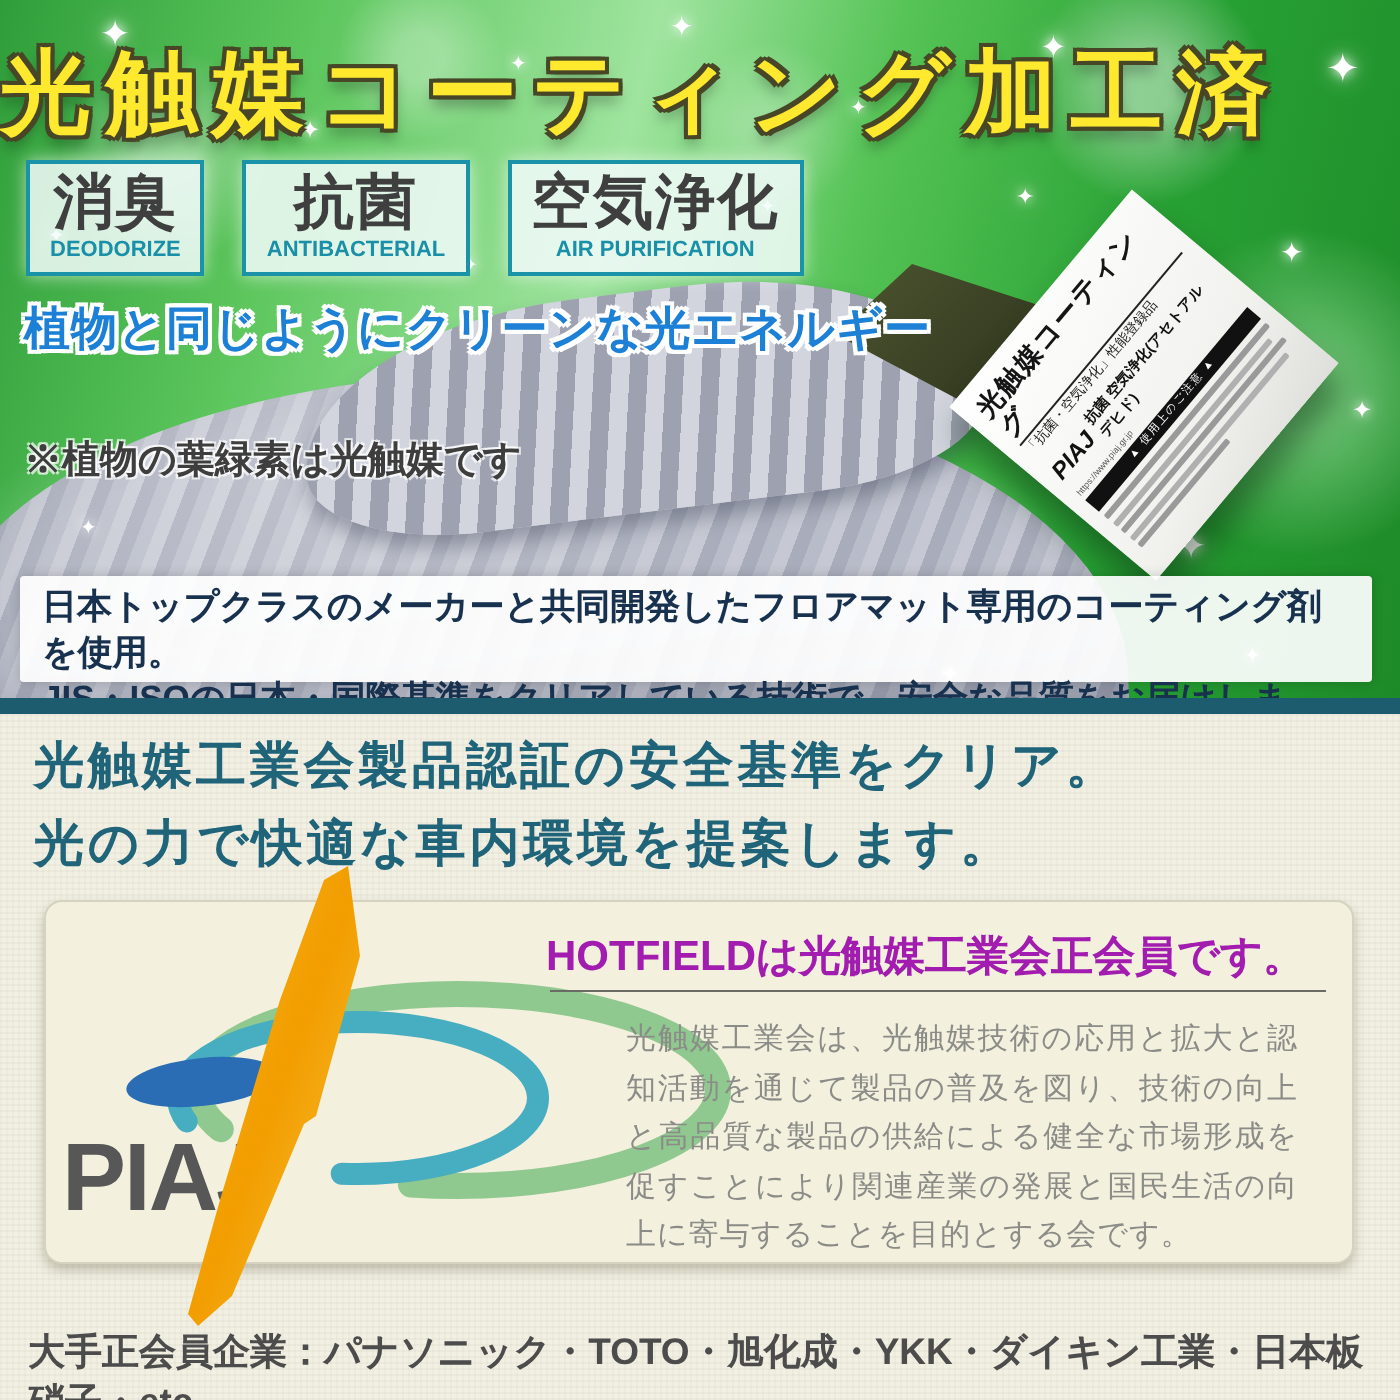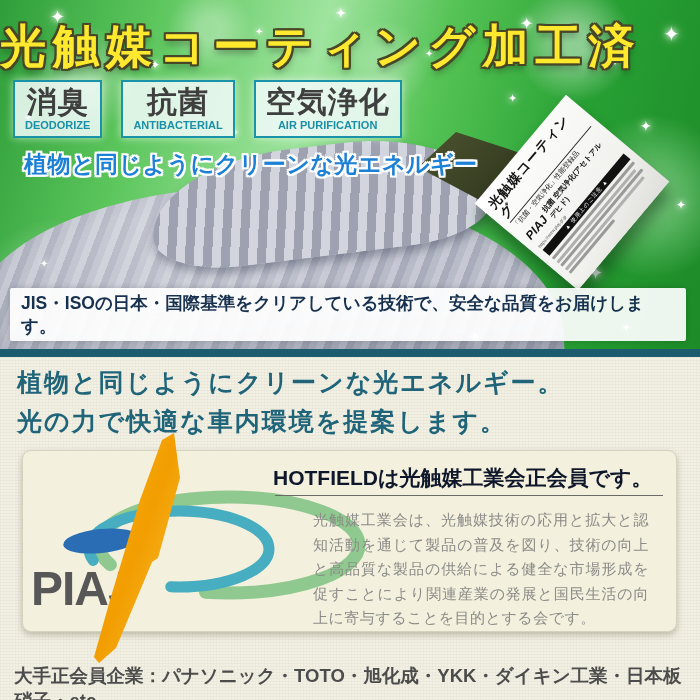--- a/index.html
+++ b/index.html
@@ -59,21 +59,21 @@
   .card-perf { font-size:7.5px; font-weight:bold; color:#111; }
   .card-url { font-size:4.5px; color:#555; margin-top:2px; }
   .card-banner { margin-top:2px; background:#111; color:#fff; font-size:5.5px; text-align:center;
     line-height:9px; height:9px; letter-spacing:1px; }
   .card-fine { margin-top:3px; }
   .card-fine div { height:3px; background:#9a9a9a; margin-bottom:2.5px; border-radius:1px; }
   .card-fine div:nth-child(2n) { background:#b0b0b0; width:96%; }
   .card-fine div:last-child { width:55%; }
 
   .lead { position:absolute; left:12px; z-index:5; font-size:23px; font-weight:bold; color:#1b80d6; letter-spacing:.5px;
-    text-shadow:-2px -2px 0 #fff,2px -2px 0 #fff,-2px 2px 0 #fff,2px 2px 0 #fff,0 -2px 0 #fff,0 2px 0 #fff,-2px 0 0 #fff,2px 0 0 #fff;margin-left:12px; }
+    text-shadow:-2px -2px 0 #fff,2px -2px 0 #fff,-2px 2px 0 #fff,2px 2px 0 #fff,0 -2px 0 #fff,0 2px 0 #fff,-2px 0 0 #fff,2px 0 0 #fff; }
   .lead1 { top:149px; } .lead2 { top:179px; }
   .note { position:absolute; left:12px; top:217px; z-index:5; font-size:19px; font-weight:bold; color:#3e3e3e;
     text-shadow:-1px -1px 0 rgba(255,255,255,.7),1px 1px 0 rgba(255,255,255,.7),1px -1px 0 rgba(255,255,255,.7),-1px 1px 0 rgba(255,255,255,.7); }
 
   .info-box { position:absolute; left:10px; top:288px; width:676px; height:53px; z-index:6;
     background:rgba(255,255,255,.92); border-radius:2px; padding:4px 11px; box-shadow:0 0 6px rgba(0,0,0,.18); }
   .info-box p { font-size:17.5px; font-weight:bold; color:#17314e; line-height:23px; letter-spacing:0; }
 
   .teal-bar { position:absolute; left:0; top:349px; width:700px; height:8px; background:#1d5b6f; z-index:7; }
 
@@ -81,21 +81,21 @@
   .lower { position:absolute; left:0; top:357px; width:700px; height:343px;
     background:repeating-linear-gradient(0deg, rgba(120,115,90,.05) 0 1px, transparent 1px 3px),
                repeating-linear-gradient(90deg, rgba(120,115,90,.04) 0 1px, transparent 1px 3px), #f2f0e3; }
   .cert-line { position:absolute; left:17px; font-family:"DejaVu Serif","Liberation Serif",serif; font-weight:bold;
     font-size:25px; letter-spacing:2px; color:#20647a; }
   .cert1 { top:9px; } .cert2 { top:48px; }
 
   .member-box { position:absolute; left:22px; top:93px; width:655px; height:182px; background:#f3f0dd;
     border:1px solid #d5d2c0; border-radius:9px; box-shadow:0 3px 6px rgba(100,95,70,.35); }
   .logo-svg { position:absolute; left:6px; top:36px; width:340px; height:150px; z-index:2; }
-  .m-heading { position:absolute; left:250px; top:13px; font-size:21px; font-weight:bold; color:#0f172a; letter-spacing:0; z-index:3; }
+  .m-heading { position:absolute; left:250px; top:13px; font-size:21px; font-weight:bold; color:#a21caf; letter-spacing:0; z-index:3; }
   .m-rule { position:absolute; left:252px; top:44px; width:388px; border-top:1px solid #6b6b66; z-index:3; }
   .m-body { position:absolute; left:290px; top:57px; width:336px; font-size:15px; color:#8b8b88; line-height:24.5px;
     text-align:justify; z-index:3; letter-spacing:.5px; }
 
   .bolt-svg { position:absolute; left:88px; top:73px; width:100px; height:240px; z-index:10; }
   
 
   .footer-line { position:absolute; left:14px; top:306px; font-size:18.5px; font-weight:bold; color:#4c4c4c; letter-spacing:0; }
 </style>
 </head>
@@ -157,31 +157,33 @@
       <div class="card-fine">
         <div></div>
           <div></div>
           <div></div>
           <div></div>
           <div></div>
       </div>
     </div>
 
     <div class="lead lead1">植物と同じようにクリーンな光エネルギー</div>
+    <div class="note">※植物の葉緑素は光触媒です</div>
 
     <div class="info-box">
+      <p>日本トップクラスのメーカーと共同開発したフロアマット専用のコーティング剤を使用。</p>
       <p>JIS・ISOの日本・国際基準をクリアしている技術で、安全な品質をお届けします。</p>
     </div>
   </div>
 
   <div class="teal-bar"></div>
 
   <div class="lower">
 
-    <div class="cert-line cert1">植物と同じようにクリーンな光エネルギー。</div>
+    <div class="cert-line cert1">光触媒工業会製品認証の安全基準をクリア。</div>
     <div class="cert-line cert2">光の力で快適な車内環境を提案します。</div>
 
     <div class="member-box">
 
       <svg class="logo-svg" viewBox="0 0 340 150">
         <ellipse cx="200" cy="58" rx="130" ry="48" fill="none" stroke="#8fc98f" stroke-width="13" pathLength="100" stroke-dasharray="29 17 54 0" stroke-linecap="round"></ellipse>
         <ellipse cx="150" cy="62" rx="90" ry="38" fill="none" stroke="#47adc1" stroke-width="11" pathLength="100" stroke-dasharray="27 20 53 0" stroke-linecap="round"></ellipse>
         <ellipse cx="72" cy="54" rx="38" ry="12" fill="#2a6db4" transform="rotate(-6 72 54)"></ellipse>
         <text x="2" y="118" font-family="Liberation Sans, sans-serif" font-size="48" font-weight="bold" fill="#575757" letter-spacing="-1">PIAJ</text>
       </svg>

